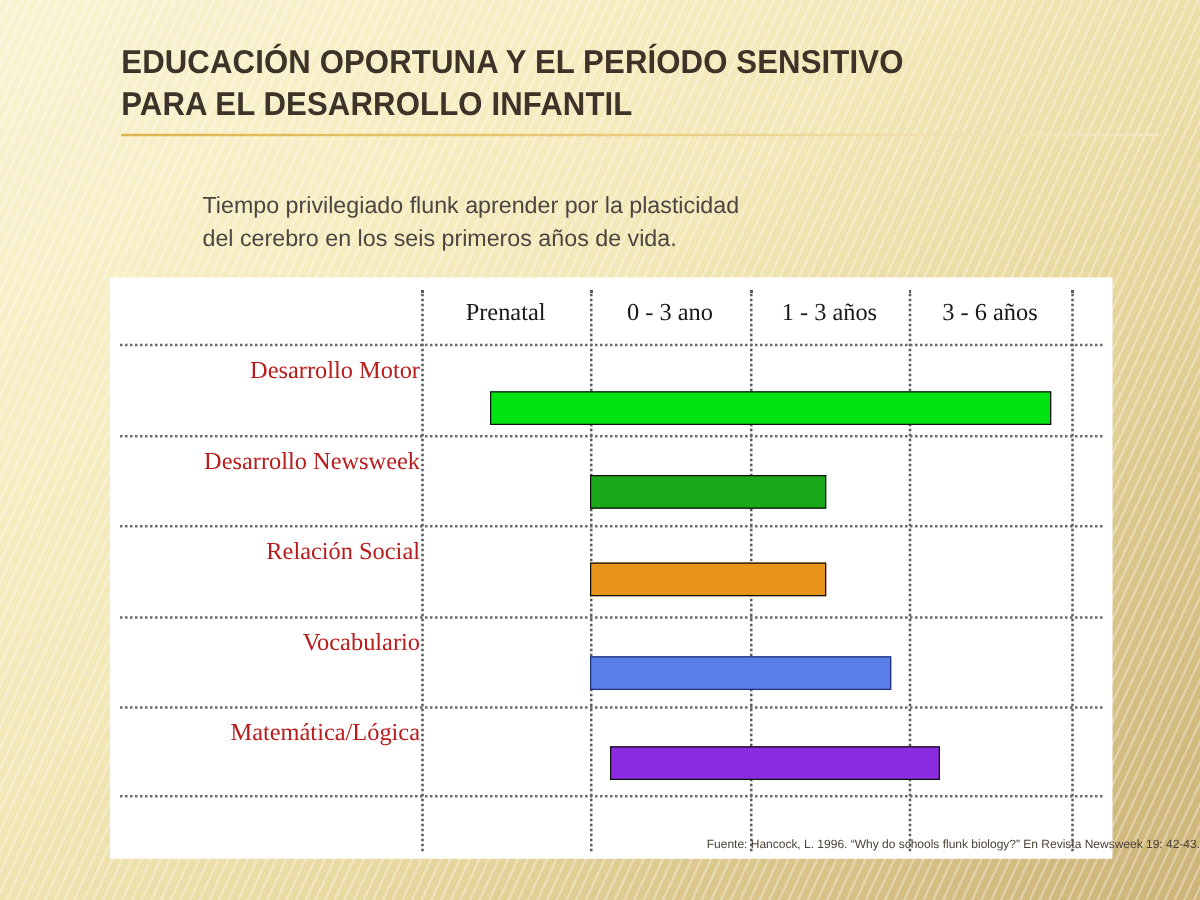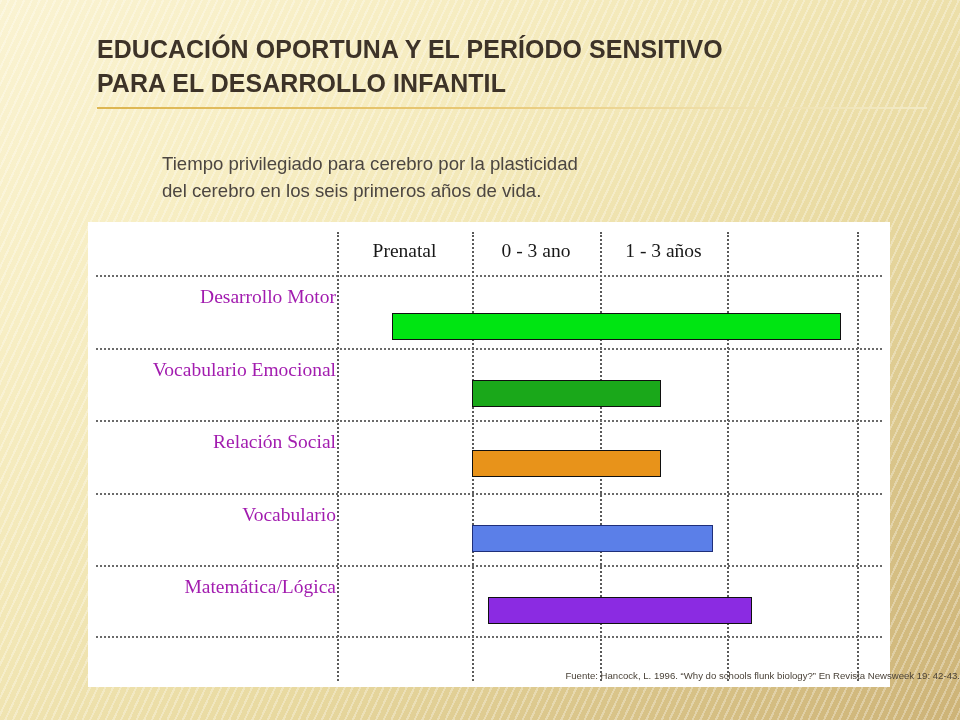--- a/index.html
+++ b/index.html
@@ -66,21 +66,21 @@
   
   .hdiv {
     position:absolute; left:8px; right:8px; height:0;
     border-top:2px dotted #6a6a6a;
   }
 
   
   .row-label {
     position:absolute; right:554px; height:30px;
     font-family:"Liberation Serif", serif;
-    font-size:19.5px; color:#a21caf;
+    font-size:19.5px; color:#b91c1c;
     display:flex; align-items:center; justify-content:flex-end;
     white-space:nowrap;
   }
 
   
   .bar {
     position:absolute; height:27px;
     border:1.6px solid #101010;
   }
 
@@ -94,46 +94,47 @@
 </head>
 <body>
 
 <div class="title">
   <span class="title-line">EDUCACIÓN OPORTUNA Y EL PERÍODO SENSITIVO</span>
   <span class="title-line">PARA EL DESARROLLO INFANTIL</span>
 </div>
 <div class="title-rule"></div>
 
 <div class="subtitle">
-  <span>Tiempo privilegiado para cerebro por la plasticidad</span>
+  <span>Tiempo privilegiado flunk aprender por la plasticidad</span>
   <span>del cerebro en los seis primeros años de vida.</span>
 </div>
 
 <div class="chart-panel">
   <div class="chart-inner">
 
     <div class="vdiv" style="left:249px;"></div>
     <div class="vdiv" style="left:384px;"></div>
     <div class="vdiv" style="left:512px;"></div>
     <div class="vdiv" style="left:639px;"></div>
     <div class="vdiv" style="left:769px;"></div>
 
     <div class="col-head" style="left:249px; width:135px;">Prenatal</div>
     <div class="col-head" style="left:384px; width:128px;">0 - 3 ano</div>
     <div class="col-head" style="left:512px; width:127px;">1 - 3 años</div>
+    <div class="col-head" style="left:639px; width:130px;">3 - 6 años</div>
 
     <div class="hdiv" style="top:53px;"></div>
     <div class="hdiv" style="top:126px;"></div>
     <div class="hdiv" style="top:198px;"></div>
     <div class="hdiv" style="top:271px;"></div>
     <div class="hdiv" style="top:343px;"></div>
     <div class="hdiv" style="top:414px;"></div>
 
     <div class="row-label" style="top:60px;">Desarrollo Motor</div>
-    <div class="row-label" style="top:133px;">Vocabulario Emocional</div>
+    <div class="row-label" style="top:133px;">Desarrollo Newsweek</div>
     <div class="row-label" style="top:205px;">Relación Social</div>
     <div class="row-label" style="top:278px;">Vocabulario</div>
     <div class="row-label" style="top:350px;">Matemática/Lógica</div>
 
     <div class="bar" style="left:304px; width:449px; top:91px; background:#00e512; border-color:#101010;"></div>
     <div class="bar" style="left:384px; width:189px; top:158px; background:#1aa81a; border-color:#101010;"></div>
     <div class="bar" style="left:384px; width:189px; top:228px; background:#e8931a; border-color:#101010;"></div>
     <div class="bar" style="left:384px; width:241px; top:303px; background:#5b7fe8; border-color:#1f2f7a;"></div>
     <div class="bar" style="left:400px; width:264px; top:375px; background:#8b2be2; border-color:#101010;"></div>
 

